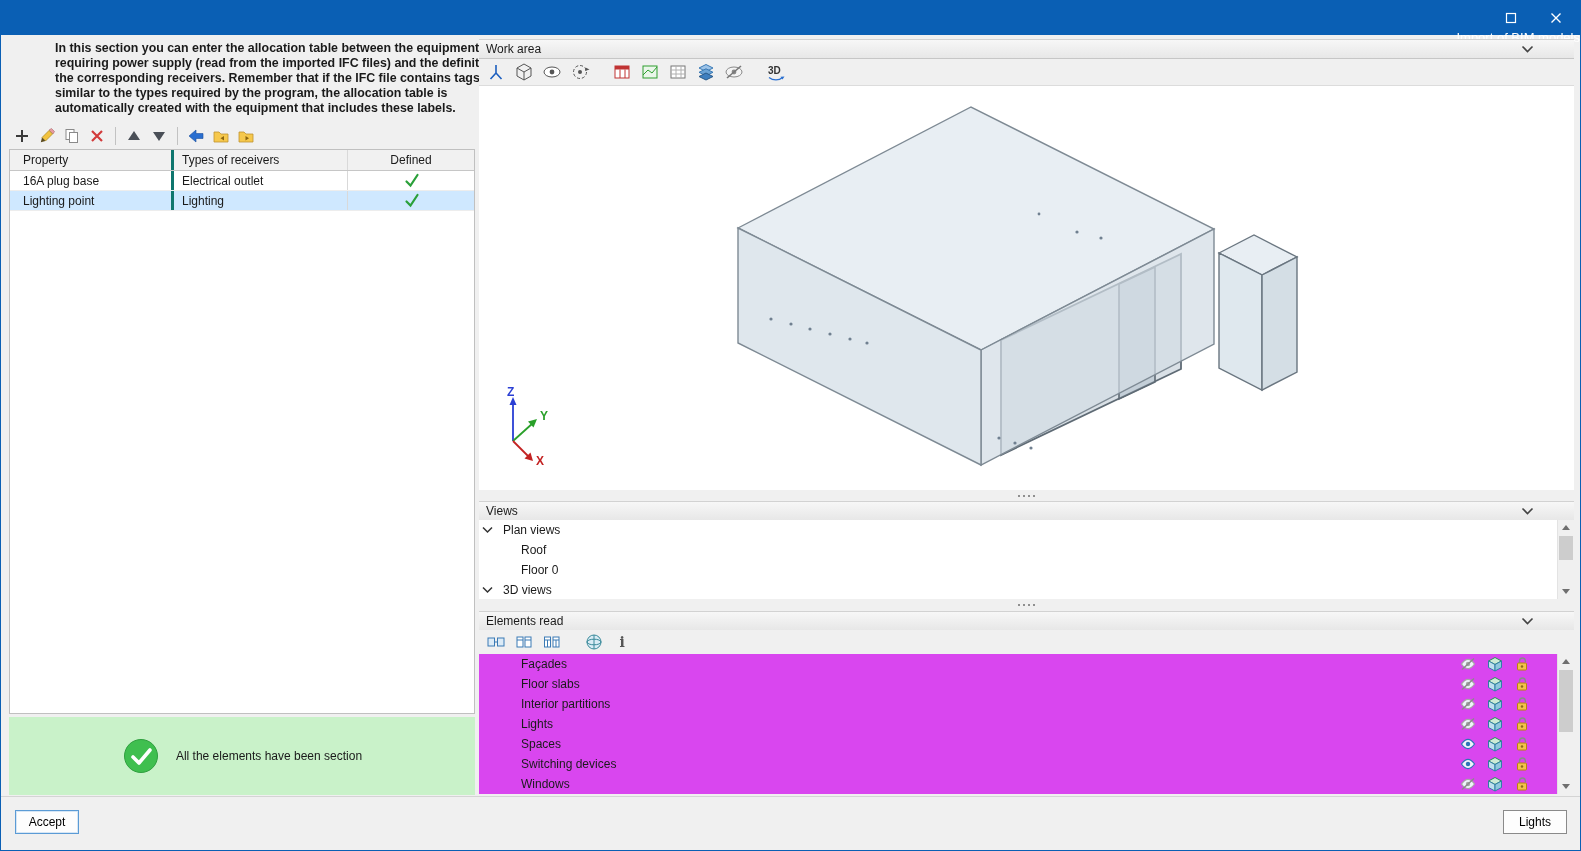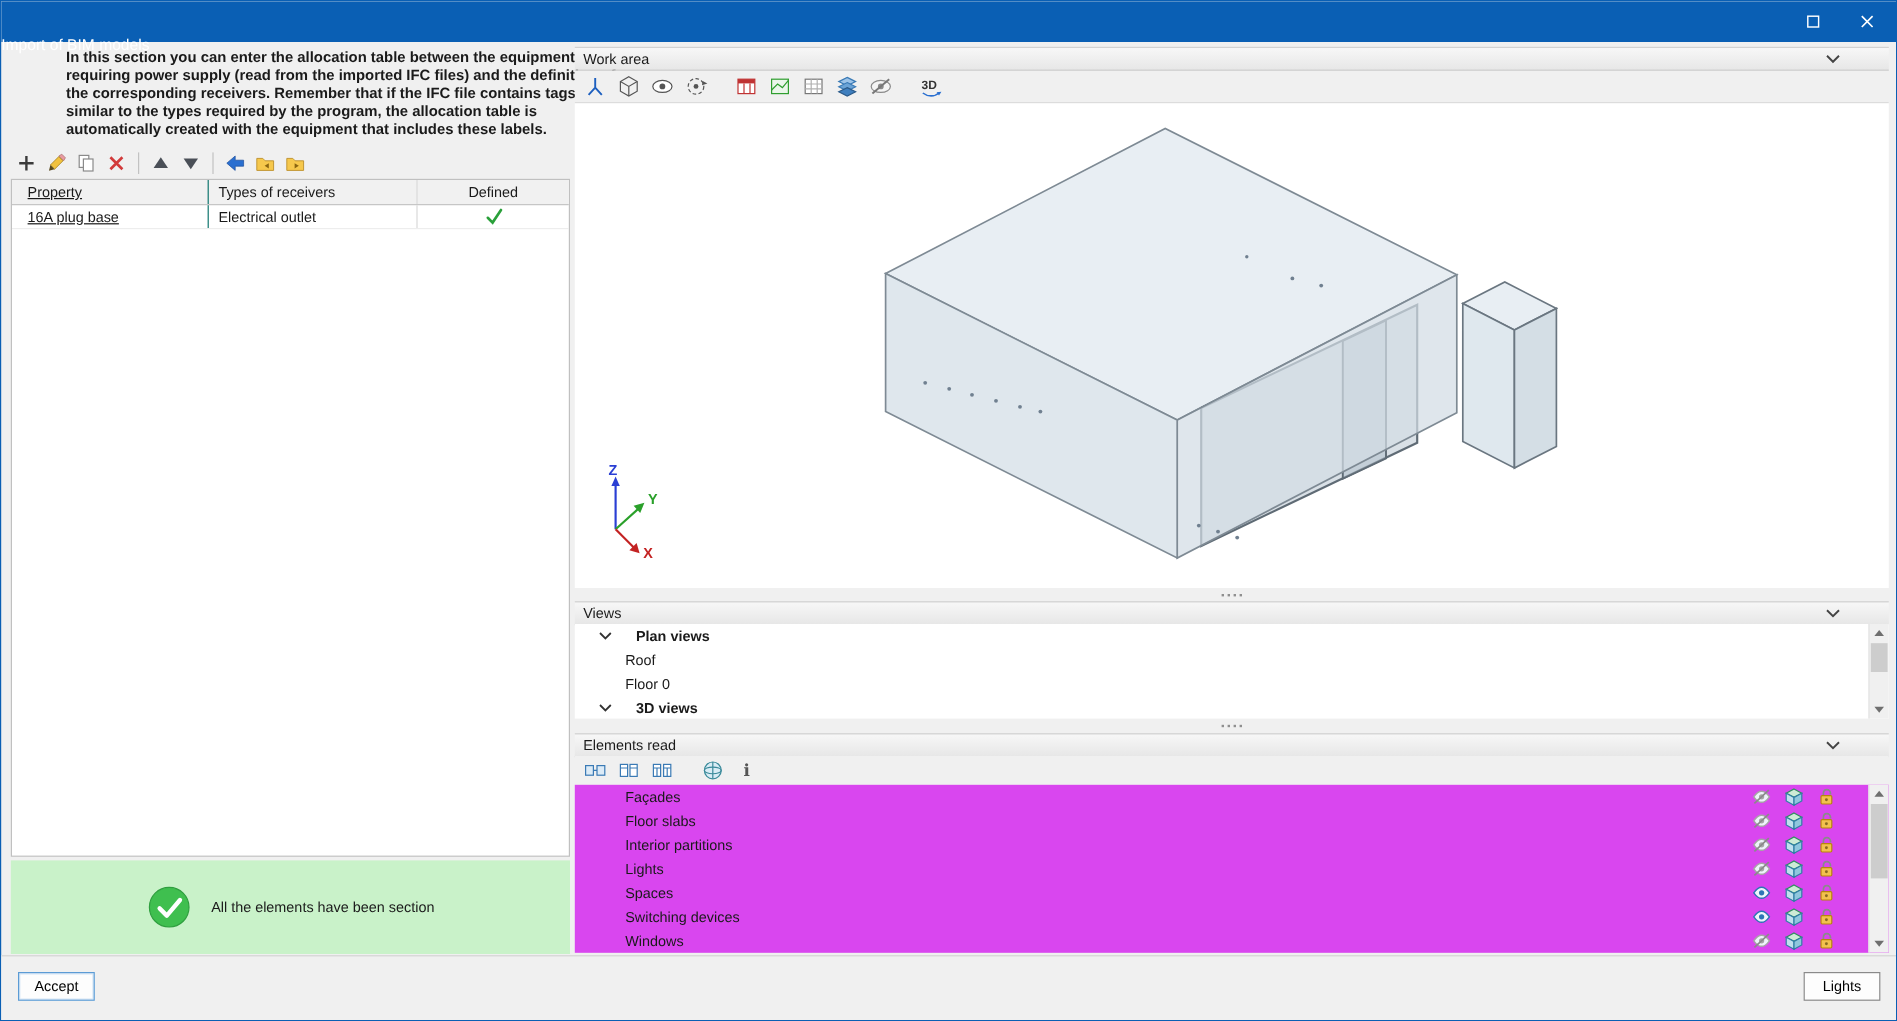--- a/index.html
+++ b/index.html
@@ -2,34 +2,34 @@
 <html><head>
 <meta charset="utf-8">
 <style>
   * { margin:0; padding:0; box-sizing:border-box; }
   html,body { width:1581px; height:851px; }
   body { font-family:"Liberation Sans", sans-serif; font-size:12px; color:#1a1a1a; background:#fff; }
   .window { position:relative; width:1581px; height:851px; background:#f0f0f0; border:1px solid #0a5fb4; overflow:hidden; }
 
   
   .titlebar { position:absolute; left:0; top:0; width:100%; height:34px; background:#0a5fb4; }
-  .titlebar .title { position:absolute; left:0; width:100%; text-align:left; line-height:34px; color:#fff; font-size:13px;margin-top:20px; }
+  .titlebar .title { position:absolute; left:0; width:100%; text-align:right; line-height:34px; color:#fff; font-size:13px;margin-top:20px; }
   .tb-buttons { position:absolute; right:2px; top:0; height:34px; display:flex; }
   .tb-btn { width:45px; height:34px; display:flex; align-items:center; justify-content:center; cursor:default; }
 
   
   .desc { position:absolute; left:10px; top:40px; width:464px; font-size:12.4px; font-weight:bold; line-height:15px;margin-left:44px; }
   .left-toolbar { position:absolute; left:12px; top:123px; height:24px; display:flex; align-items:center; gap:7px; }
   .tool-sep { width:1px; height:18px; background:#c2c2c2; margin:0 2px; }
   .ticon { width:18px; height:18px; display:flex; align-items:center; justify-content:center; }
 
   .alloc-table { position:absolute; left:8px; top:148px; width:466px; height:565px; background:#fff; border:1px solid #c0c0c0; }
   .at-row { display:flex; height:20px; line-height:20px; }
   .at-header { background:#f1f1f1; border-bottom:1px solid #c6c6c6; height:21px; line-height:21px; }
-  .at-c1 { width:164px; padding-left:13px; border-right:1px solid #0f766e; overflow:hidden; white-space:nowrap;text-decoration:underline; }
+  .at-c1 { width:164px; padding-left:13px; border-right:3px solid #0f766e; overflow:hidden; white-space:nowrap; }
   .at-c2 { width:174px; padding-left:8px; border-right:1px solid #d9d9d9; overflow:hidden; white-space:nowrap; }
   .at-c3 { flex:1; display:flex; align-items:center; justify-content:center; }
   .at-header .at-c3 { justify-content:center; }
   .at-row.data { border-bottom:1px solid #ededed; }
   .at-row.selected { background:#cfe8ff; }
 
   .status-banner { position:absolute; left:8px; top:716px; width:466px; height:78px; background:#c9f2c9; display:flex; align-items:center; justify-content:center; gap:16px; }
   .status-text { font-size:12px; }
 
   
@@ -42,21 +42,21 @@
   .wa-gap { width:8px; }
   .viewport { position:absolute; left:478px; top:84px; width:1095px; height:405px; background:#fff; border-top:1px solid #dcdcdc; }
   .axis-gizmo { position:absolute; left:490px; top:384px; }
 
   .splitter { position:absolute; left:478px; width:1095px; background:#f0f0f0; display:flex; align-items:center; justify-content:center; gap:3px; }
   .splitter i { width:2px; height:2px; background:#8f8f8f; display:block; }
 
   
   .views-body { position:absolute; left:478px; top:519px; width:1095px; height:79px; background:#fff; overflow:hidden; }
   .tree-row { height:20px; line-height:20px; display:flex; align-items:center; }
-  .tree-row.group { font-weight:bold; padding-left:20px; gap:20px; }
+  .tree-row.group { font-weight:normal; padding-left:3px; gap:10px; }
   .tree-row.child { padding-left:42px; }
 
   
   .el-toolbar { position:absolute; left:478px; top:629px; width:1095px; height:24px; background:#f0f0f0; display:flex; align-items:center; gap:6px; padding-left:6px; }
   .elements-body { position:absolute; left:478px; top:653px; width:1095px; height:140px; background:#d946ef; overflow:hidden; }
   .el-row { height:20px; line-height:20px; display:flex; align-items:center; padding-left:42px; position:relative; }
   .el-icons { position:absolute; right:44px; display:flex; gap:11px; align-items:center; }
   .icon16 { width:16px; height:16px; display:flex; align-items:center; justify-content:center; }
   .icon16.eye { color:#2e75b6; }
   .icon16.eye .slash { display:none; stroke:#8a8a8a; }
@@ -157,20 +157,29 @@
 
   <div class="alloc-table">
     <div class="at-row at-header">
       <div class="at-c1">Property</div>
       <div class="at-c2">Types of receivers</div>
       <div class="at-c3">Defined</div>
     </div>
     <div class="at-row data">
       <div class="at-c1">16A plug base</div>
       <div class="at-c2">Electrical outlet</div>
+      <div class="at-c3">
+        <svg width="17" height="17">
+            <path d="M3.5 9.5l4 4 7-10.5" stroke="#2aa03a" stroke-width="2.2" fill="none" stroke-linecap="round"></path>
+          </svg>
+      </div>
+    </div>
+    <div class="at-row data selected">
+      <div class="at-c1">Lighting point</div>
+      <div class="at-c2">Lighting</div>
       <div class="at-c3">
         <svg width="17" height="17">
             <path d="M3.5 9.5l4 4 7-10.5" stroke="#2aa03a" stroke-width="2.2" fill="none" stroke-linecap="round"></path>
           </svg>
       </div>
     </div>
   </div>
 
   <div class="status-banner">
     <svg width="38" height="38">

